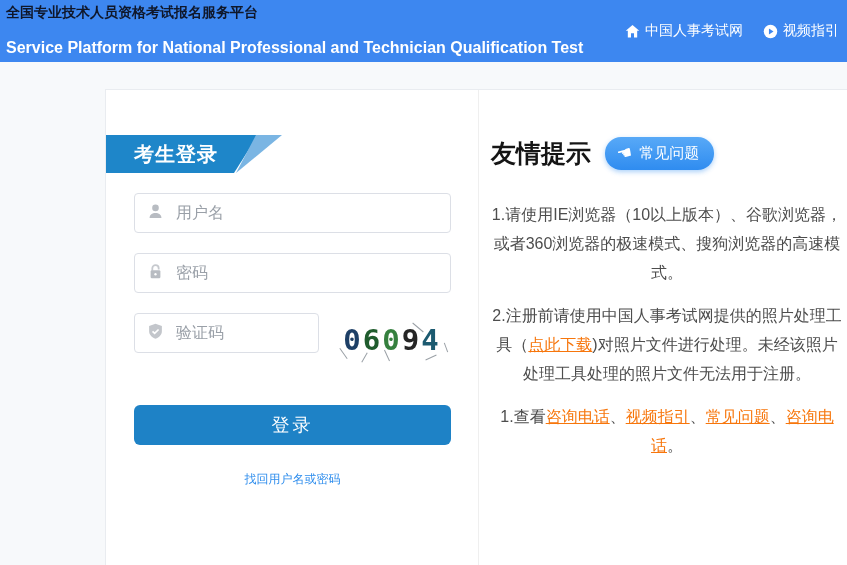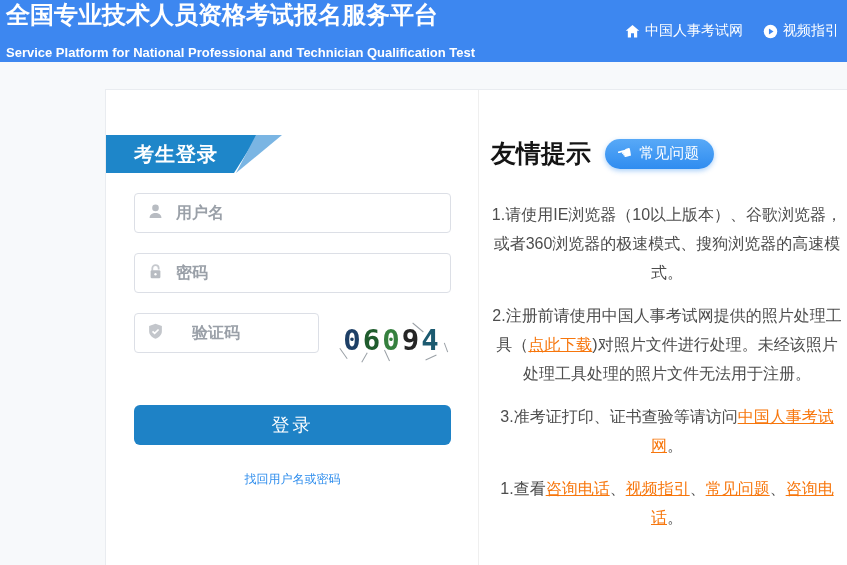--- a/index.html
+++ b/index.html
@@ -10,22 +10,22 @@
     font-family:"Liberation Sans", sans-serif;
   }
 
   
   .site-header {
     height:62px; background:#3d87f0;
     display:flex; justify-content:space-between; align-items:center;
     padding:0 8px 0 6px;
   }
   .hdr-titles { line-height:1.15; }
-  .hdr-title { font-size:24px; font-weight:bold; color:#ffffff; }
-  .hdr-sub { font-size:13px; font-weight:bold; color:#fff; margin-top:18px; }
+  .hdr-title { font-size:14px; font-weight:bold; color:#0f172a;font-family:Liberation Mono, monospace; }
+  .hdr-sub { font-size:16px; font-weight:bold; color:#fff; margin-top:18px; }
   .hdr-nav { display:flex; align-items:center; }
   .hdr-nav a {
     color:#fff; font-size:14px; text-decoration:none;
     display:inline-flex; align-items:center; gap:5px; margin-left:20px;
   }
   .hdr-nav svg { display:block; }
 
   
   .card {
     display:flex; margin:27px 0 0 105px; width:742px; height:549px;
@@ -48,26 +48,25 @@
   .field {
     display:flex; align-items:center; height:40px;
     border:1px solid #dcdfe6; border-radius:4px;
     padding:0 10px 0 12px; margin-bottom:20px; background:#fff;
   }
   .field svg { flex:none; margin-right:10px; }
   .field input {
     border:none; outline:none; flex:1; min-width:0;
     font-size:16px; color:#0f766e; background:transparent;
     font-family:"Liberation Sans", sans-serif;
-    font-weight:bold;
   }
   .field input::placeholder { color:#9aa0a8; }
 
   .captcha-row { display:flex; justify-content:space-between; align-items:flex-start; }
-  .captcha-field { width:185px; margin-bottom:0;gap:16px; }
+  .captcha-field { width:185px; margin-bottom:0; }
   .captcha-box {
     width:118px; height:46px; margin-top:4px; position:relative;
     display:flex; align-items:center; justify-content:center; cursor:pointer;
   }
   .captcha-box span {
     font-family:"DejaVu Sans Mono", monospace; font-weight:bold;
     font-size:29px; letter-spacing:2px; display:inline-block;
   }
   .captcha-box span:nth-child(1){ transform:rotate(-7deg); }
   .captcha-box span:nth-child(2){ transform:rotate(5deg) translateY(1px); }
@@ -88,21 +87,21 @@
     border:none; border-radius:6px; cursor:pointer;
     font-family:"Liberation Sans", sans-serif;
   }
   .forgot {
     display:block; text-align:center; margin-top:26px;
     color:#2e8ded; font-size:12px; text-decoration:none;
   }
 
   
   .tips-col { flex:1; padding:47px 0 0 12px; overflow:hidden; }
-  .tips-header { display:flex; align-items:center; gap:14px; margin-bottom:30px; }
+  .tips-header { display:flex; gap:14px; margin-bottom:30px; }
   .tips-title { margin:0; font-size:25px; font-weight:bold; color:#151515; }
   .faq-btn {
     display:inline-flex; align-items:center; gap:7px;
     background:linear-gradient(180deg,#58a9f7,#2f8cf0);
     color:#fff; font-size:15px; padding:5px 15px 6px 12px;
     border-radius:16px; text-decoration:none;
     box-shadow:0 2px 5px rgba(47,140,240,.4);
   }
   .hand-icon { display:inline-block; font-size:17px; transform:rotate(-15deg); line-height:1; }
   .tips-list { width:352px; font-size:16px; line-height:29px; color:#4d4d4d; }
@@ -202,18 +201,17 @@
     <div class="tips-header">
       <h2 class="tips-title">友情提示</h2>
       <a href="#" class="faq-btn">
         <span class="hand-icon">☚</span>
         <span>常见问题</span>
       </a>
     </div>
     <div class="tips-list">
       <p><span>1.请使用IE浏览器（10以上版本）、谷歌浏览器，或者360浏览器的极速模式、搜狗浏览器的高速模式。</span></p>
       <p><span>2.注册前请使用中国人事考试网提供的照片处理工具（</span><a class="tip-link" href="#">点此下载</a><span>)对照片文件进行处理。未经该照片处理工具处理的照片文件无法用于注册。</span></p>
-      <p><span>3.准考证打印、证书查验等请访问</span><a class="tip-link" href="#">中国人事考试网</a><span>。</span></p>
       <p><span>1.查看</span><a class="tip-link" href="#">咨询电话</a><span>、</span><a class="tip-link" href="#">视频指引</a><span>、</span><a class="tip-link" href="#">常见问题</a><span>、</span><a class="tip-link" href="#">咨询电话</a><span>。</span></p>
     </div>
   </section>
 
 </main>
 
 </body></html>

